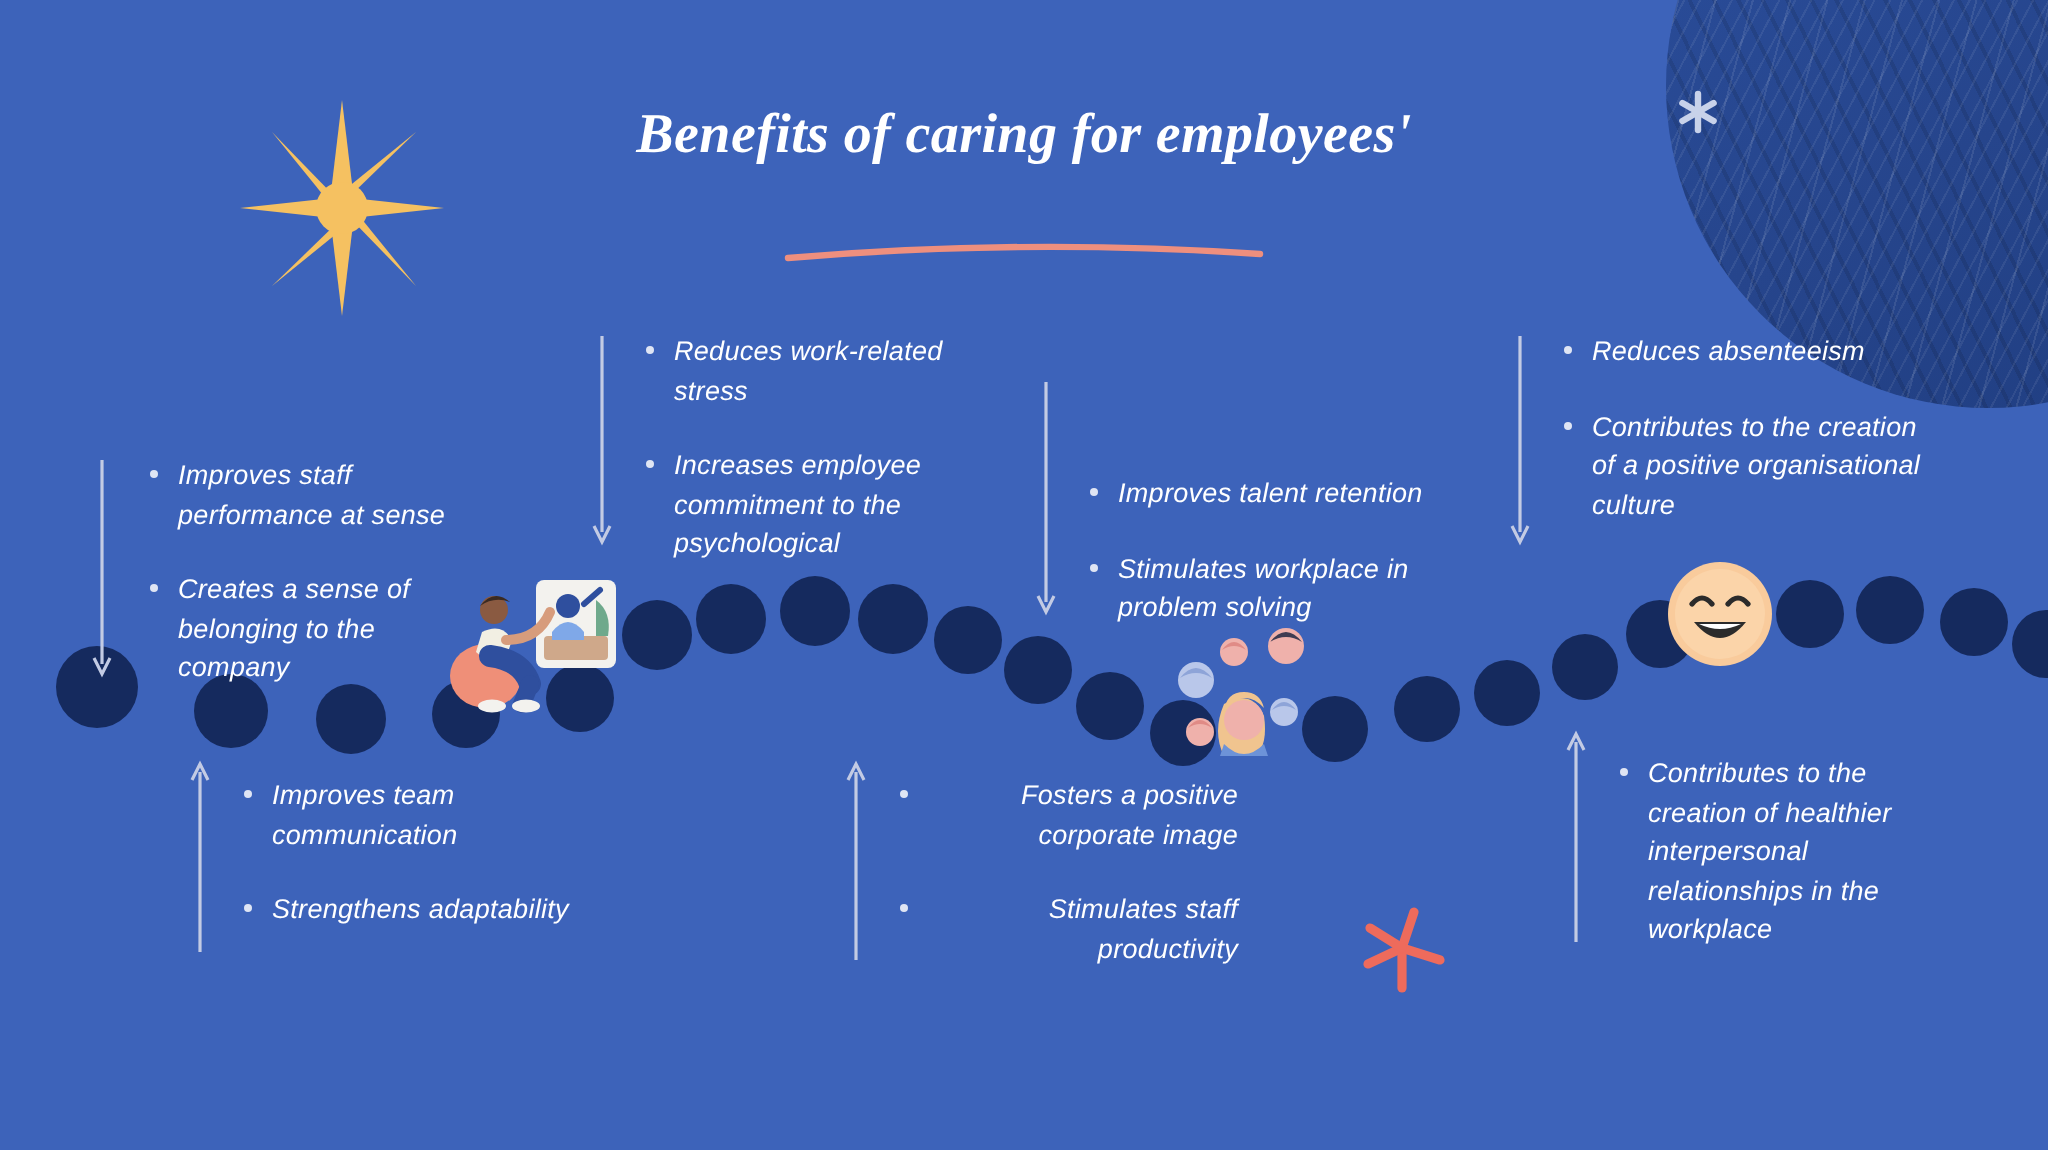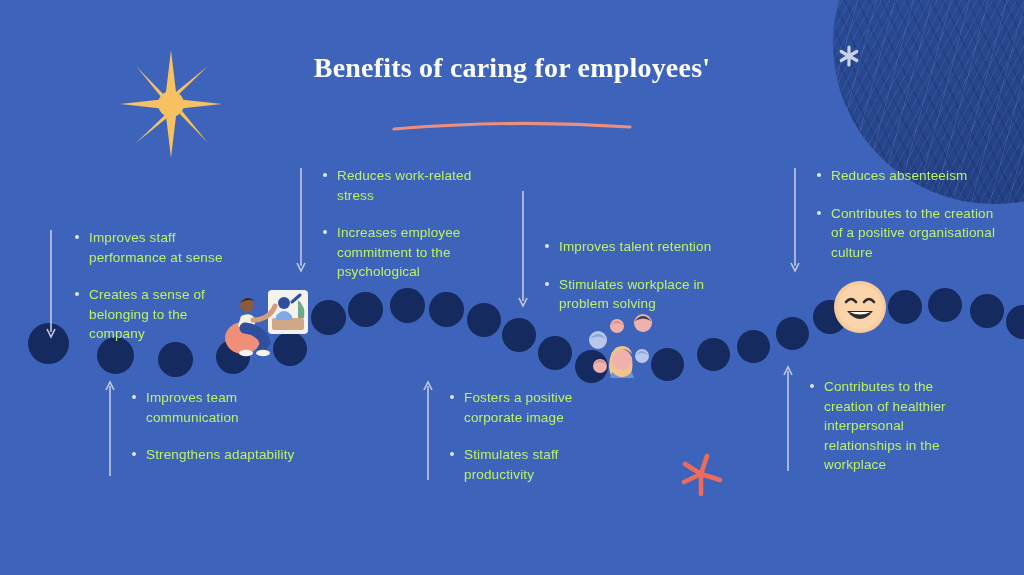--- a/index.html
+++ b/index.html
@@ -2,21 +2,21 @@
 <html><head>
 <meta charset="utf-8">
 <style>
   * { margin:0; padding:0; box-sizing:border-box; }
   html, body { width:1024px; height:575px; overflow:hidden; }
   body {
     font-family: "Liberation Sans", sans-serif;
     background: #3d63ba;
     position: relative;
   }
-  #canvas { position:absolute; inset:0; width:1024px; height:575px; overflow:hidden; }
+  #canvas { position:absolute; inset:0; width:1024px; height:575px; overflow:hidden;font-style:italic; }
 
   
   .corner-photo {
     position:absolute; top:-118px; left:833px;
     width:322px; height:322px; border-radius:50%;
     background:
       repeating-linear-gradient(118deg, rgba(255,255,255,.07) 0 1px, rgba(255,255,255,0) 1px 7px),
       repeating-linear-gradient(64deg, rgba(0,0,0,.10) 0 2px, rgba(0,0,0,0) 2px 11px),
       linear-gradient(150deg,#2b4f9e 0%, #26458c 55%, #1f3d80 100%);
     overflow:hidden;
@@ -38,21 +38,21 @@
     font-family:"Liberation Serif", serif;
     color:#ffffff; font-size:28px; line-height:1.32; font-weight:700;
     letter-spacing:.2px;
   }
   .title-underline { position:absolute; left:392px; top:120px; }
 
   
   .block { position:absolute; }
   .bullets { list-style:none; }
   .bullets li {
-    color:#bef264; font-size:13.5px; line-height:1.45;
+    color:#ffffff; font-size:13.5px; line-height:1.45;
     position:relative; padding-left:15px; margin-bottom:18px;
     letter-spacing:.15px;
   }
   .bullets li:last-child { margin-bottom:0; }
   .bullets li::before {
     content:""; position:absolute; left:1px; top:7px;
     width:4px; height:4px; border-radius:50%; background:#dfe5f4;
   }
   .arrow { position:absolute; }
 
@@ -203,48 +203,48 @@
     <svg class="arrow" style="left:0; top:-46px;" width="14" height="118" viewBox="0 0 14 118">
       <line x1="7" y1="0" x2="7" y2="110" stroke="#c3cbe4" stroke-width="1.6"></line>
       <path d="M3 107 L7 115 L11 107" stroke="#c3cbe4" stroke-width="1.6" fill="none"></path>
     </svg>
     <ul class="bullets" style="margin-left:28px; width:180px;">
       <li>Improves talent retention</li>
       <li>Stimulates workplace in problem solving</li>
     </ul>
   </div>
 
-  <div class="block" style="left:788px; top:166px; width:230px;">
+  <div class="block" style="left:753px; top:166px; width:230px;">
     <svg class="arrow" style="left:0; top:2px;" width="14" height="106" viewBox="0 0 14 106">
       <line x1="7" y1="0" x2="7" y2="98" stroke="#c3cbe4" stroke-width="1.6"></line>
       <path d="M3 95 L7 103 L11 95" stroke="#c3cbe4" stroke-width="1.6" fill="none"></path>
     </svg>
     <ul class="bullets" style="margin-left:28px; width:190px;">
       <li>Reduces absenteeism</li>
       <li>Contributes to the creation of a positive organisational culture</li>
     </ul>
   </div>
 
-  <div class="block" style="left:103px; top:380px; width:210px;">
+  <div class="block" style="left:93px; top:380px; width:210px;">
     <svg class="arrow" style="left:0; top:0;" width="14" height="96" viewBox="0 0 14 96">
       <line x1="7" y1="6" x2="7" y2="96" stroke="#c3cbe4" stroke-width="1.6"></line>
       <path d="M3 10 L7 2 L11 10" stroke="#c3cbe4" stroke-width="1.6" fill="none"></path>
     </svg>
     <ul class="bullets" style="margin-left:28px; width:180px; padding-top:8px;">
       <li>Improves team communication</li>
       <li>Strengthens adaptability</li>
     </ul>
   </div>
 
   <div class="block" style="left:421px; top:380px; width:210px;">
     <svg class="arrow" style="left:0; top:0;" width="14" height="100" viewBox="0 0 14 100">
       <line x1="7" y1="6" x2="7" y2="100" stroke="#c3cbe4" stroke-width="1.6"></line>
       <path d="M3 10 L7 2 L11 10" stroke="#c3cbe4" stroke-width="1.6" fill="none"></path>
     </svg>
-    <ul class="bullets" style="margin-left:28px; width:170px; padding-top:8px;">
+    <ul class="bullets" style="margin-left:28px; width:170px; padding-top:8px;text-align:right;">
       <li>Fosters a positive corporate image</li>
       <li>Stimulates staff productivity</li>
     </ul>
   </div>
 
   <div class="block" style="left:781px; top:365px; width:220px;">
     <svg class="arrow" style="left:0; top:0;" width="14" height="106" viewBox="0 0 14 106">
       <line x1="7" y1="6" x2="7" y2="106" stroke="#c3cbe4" stroke-width="1.6"></line>
       <path d="M3 10 L7 2 L11 10" stroke="#c3cbe4" stroke-width="1.6" fill="none"></path>
     </svg>

